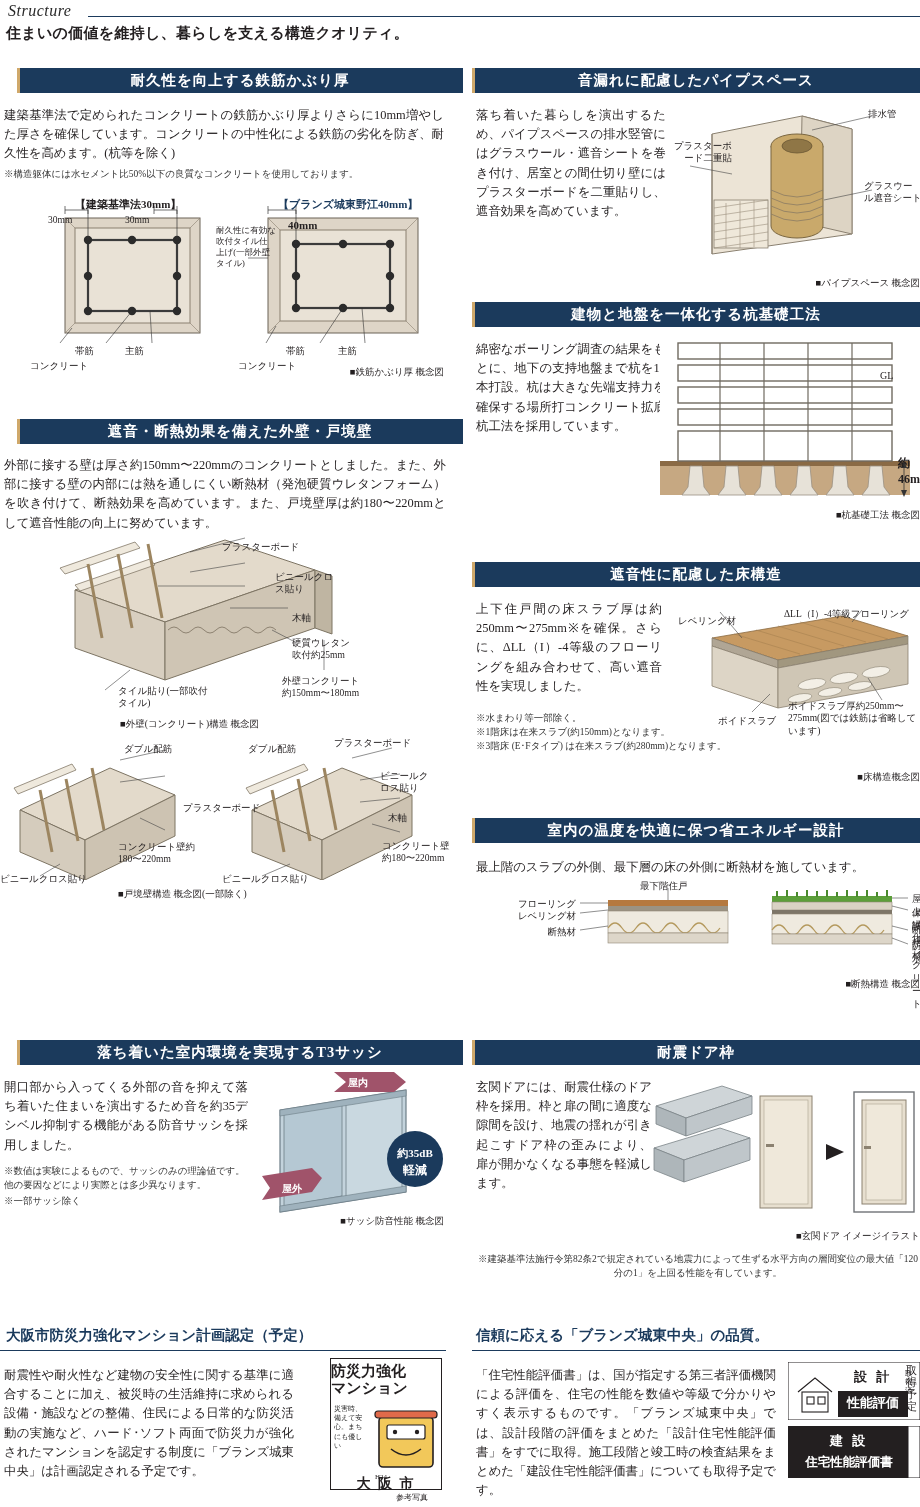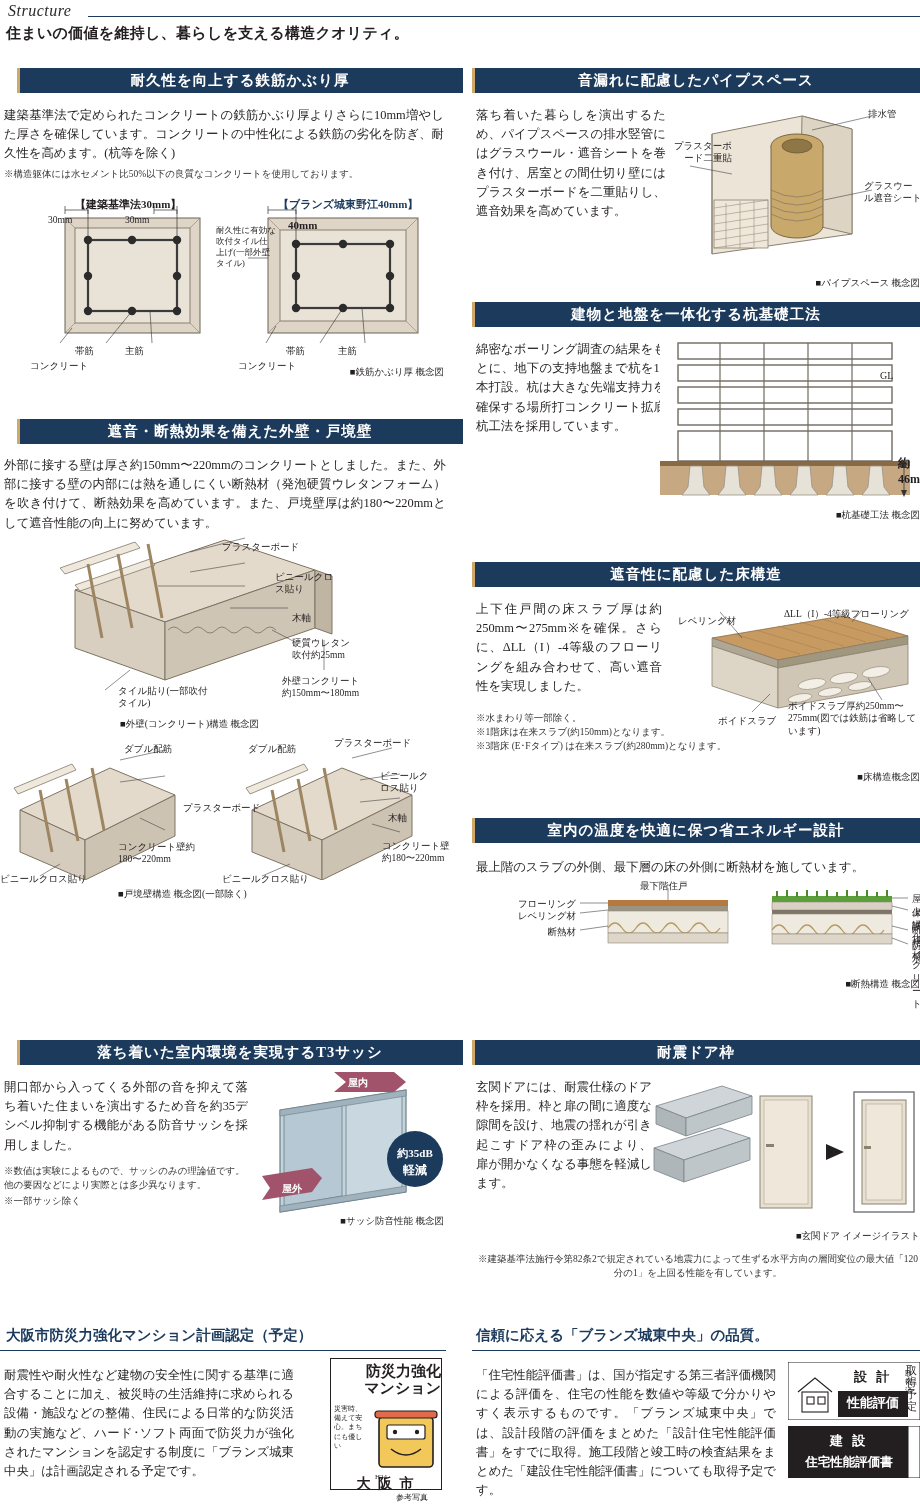--- a/index.html
+++ b/index.html
@@ -65,21 +65,21 @@
   .bottom-head {
     position:absolute; font-size:14.5px; font-weight:bold; color:#1b3a5c;
   }
   .bottom-rule { position:absolute; height:1px; background:#1b3a5c; }
 
   
   .bousai {
     position:absolute; border:1px solid #231f20; background:#fff;
   }
   .bousai .t1 {
-    font-size:15px; font-weight:bold; line-height:1.15; text-align:right; padding-top:4px;
+    font-size:15px; font-weight:bold; line-height:1.15; text-align:left; padding-top:4px;
   }
   .seino-box { position:absolute; }
 </style>
 </head>
 <body>
 
 <div class="page">
 
   <div class="hdr-title">Structure</div>
   <div class="hdr-rule"></div>

